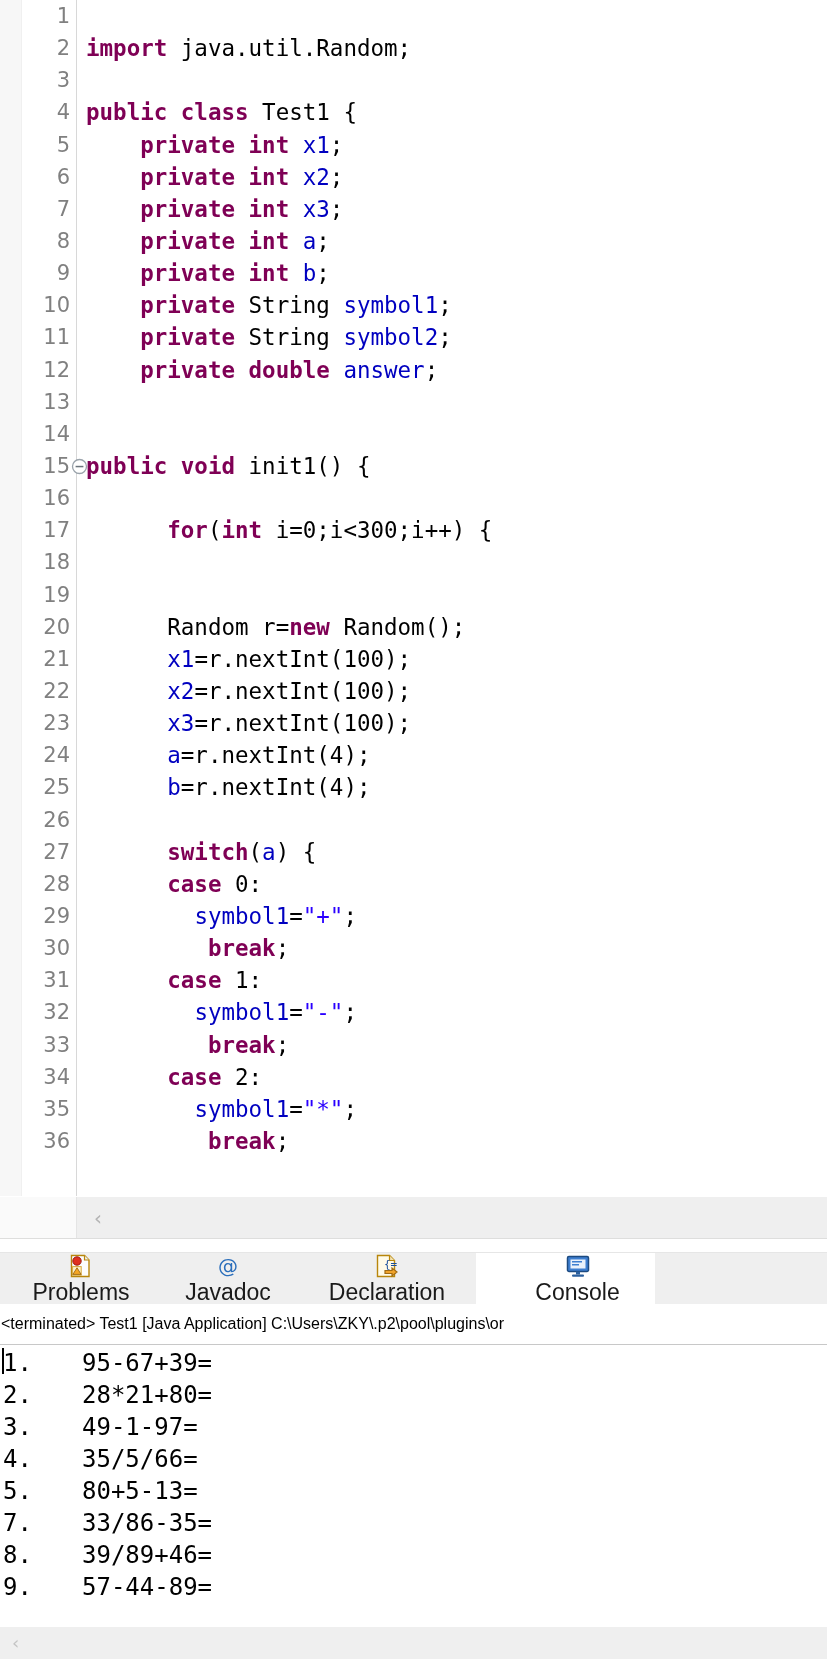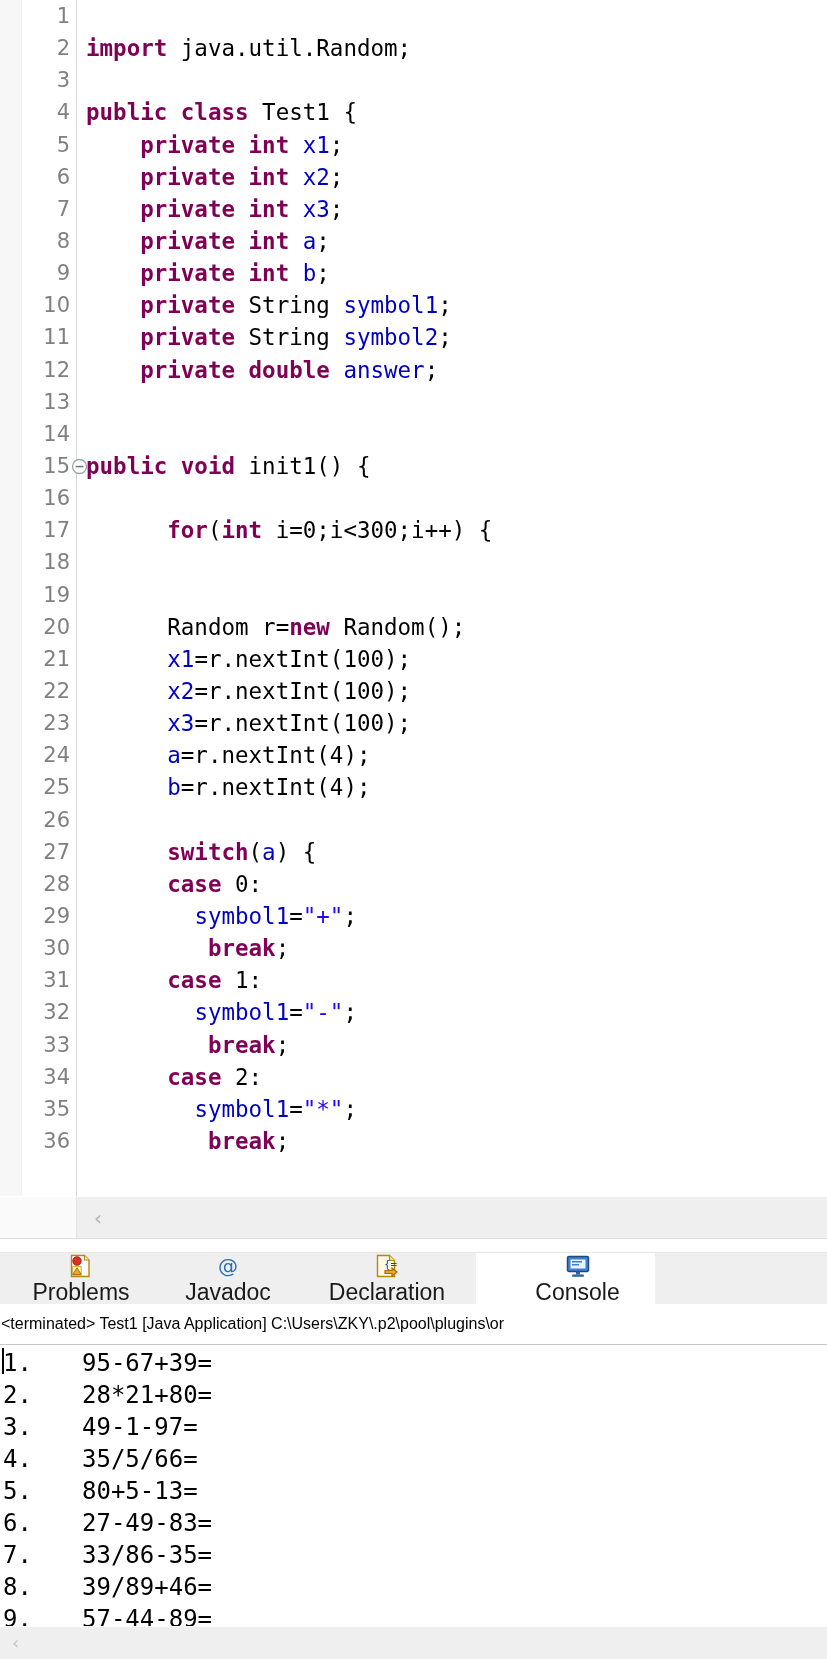--- a/index.html
+++ b/index.html
@@ -360,21 +360,20 @@
     <div id="console-desc">&lt;terminated&gt; Test1 [Java Application] C:\Users\ZKY\.p2\pool\plugins\or</div>
 
     <div id="console-out">
       <div id="caret"></div>
       <div id="console-rows">
           <div class="out-row"><span class="idx">1.</span><span>95-67+39=</span></div>
           <div class="out-row"><span class="idx">2.</span><span>28*21+80=</span></div>
           <div class="out-row"><span class="idx">3.</span><span>49-1-97=</span></div>
           <div class="out-row"><span class="idx">4.</span><span>35/5/66=</span></div>
           <div class="out-row"><span class="idx">5.</span><span>80+5-13=</span></div>
-          <div class="out-row"><span class="idx">6.</span><span>27-49-83=</span></div>
           <div class="out-row"><span class="idx">7.</span><span>33/86-35=</span></div>
           <div class="out-row"><span class="idx">8.</span><span>39/89+46=</span></div>
           <div class="out-row"><span class="idx">9.</span><span>57-44-89=</span></div>
         </div>
     </div>
 
     <div id="console-hscroll">
       <div class="hchev">‹</div>
     </div>
 

